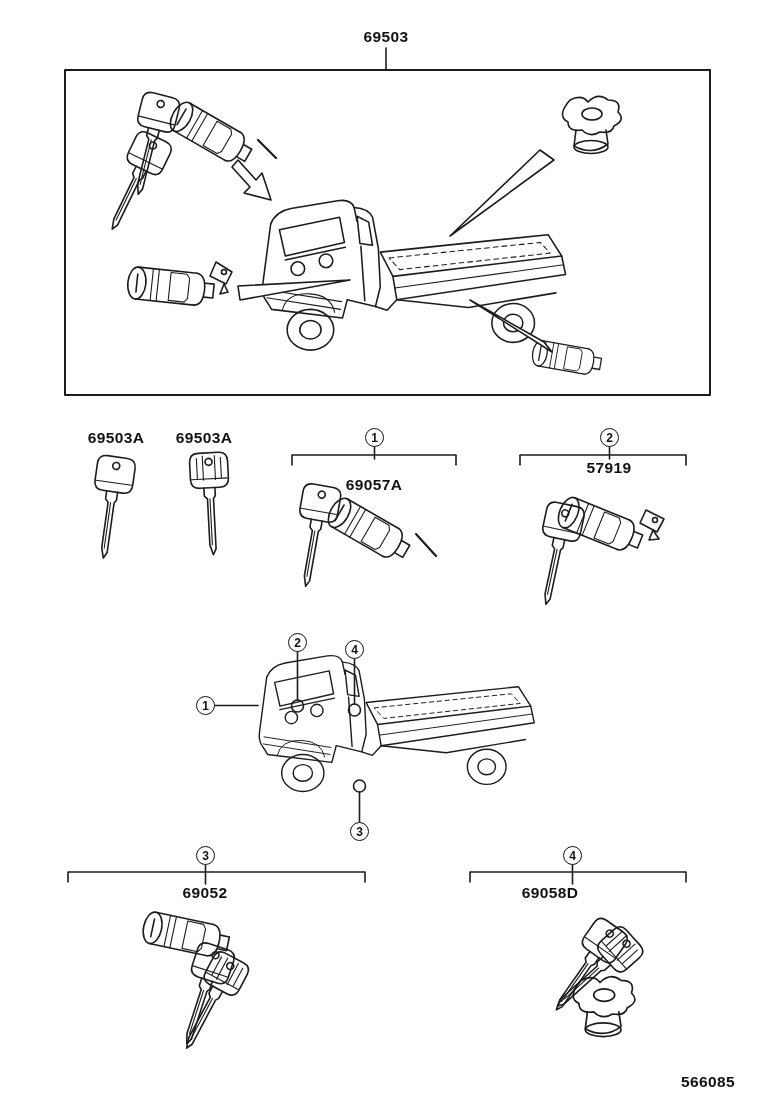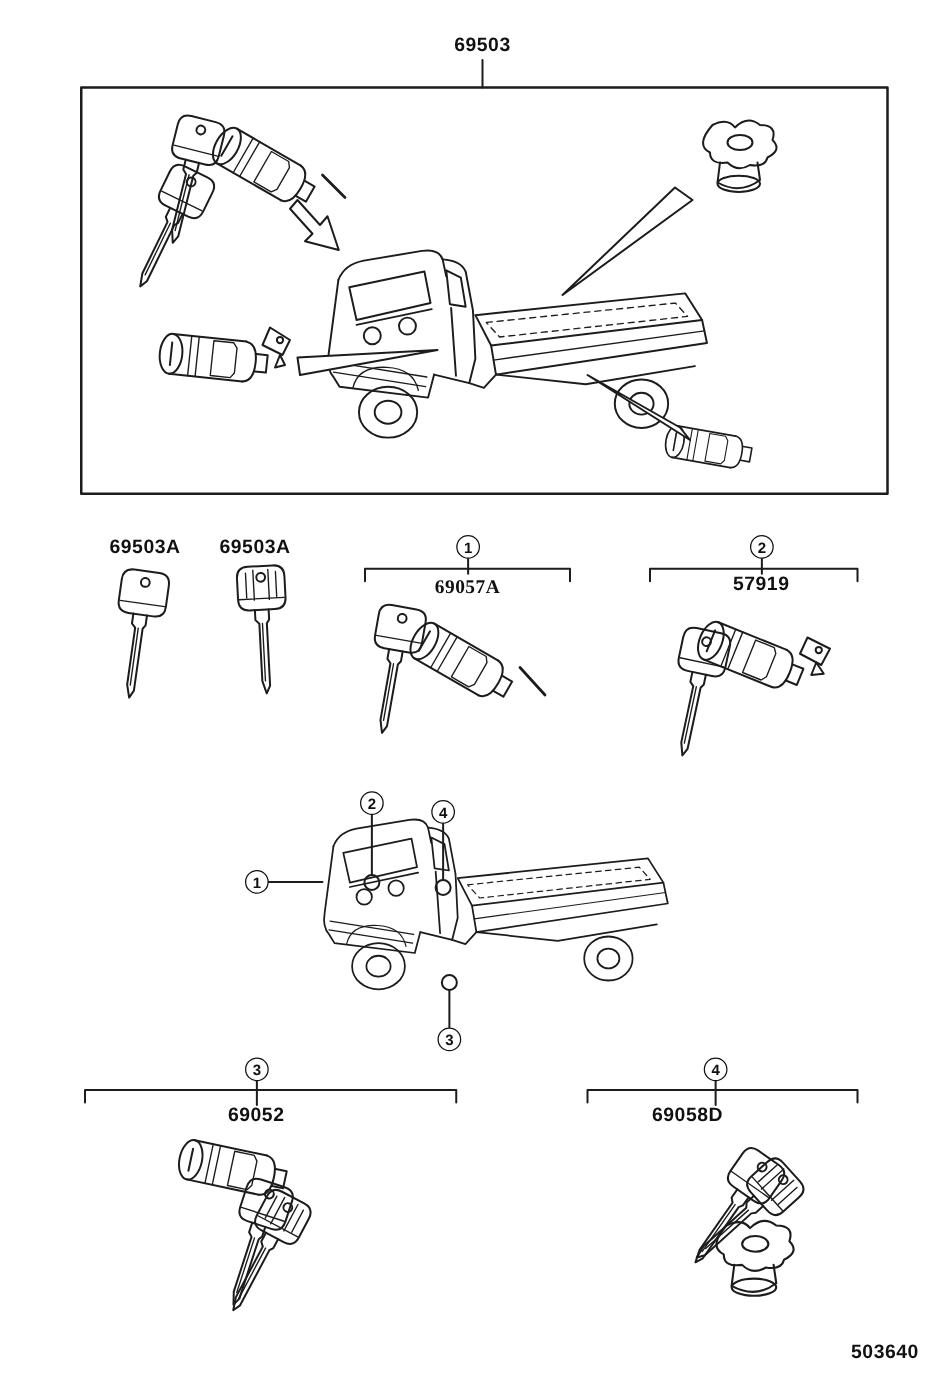--- a/index.html
+++ b/index.html
@@ -157,30 +157,30 @@
       <use href="#g-cap" transform="translate(558,972) scale(1.05)"></use>
     </g>
   </svg>
 
   <div class="plabel" style="left:346px; top:28px; width:80px;">69503</div>
 
   <div class="plabel" style="left:76px; top:429px; width:80px;">69503A</div>
   <div class="plabel" style="left:164px; top:429px; width:80px;">69503A</div>
 
   <span class="callout" style="left:365px; top:428px;">1</span>
-  <div class="plabel" style="left:329px; top:461px; width:90px;font-family:Liberation Serif, serif;">69057A</div>
+  <div class="plabel" style="left:329px; top:476px; width:90px;">69057A</div>
 
   <span class="callout" style="left:600px; top:428px;">2</span>
   <div class="plabel" style="left:564px; top:459px; width:90px;">57919</div>
 
   <span class="callout" style="left:196px; top:696px;">1</span>
   <span class="callout" style="left:288px; top:633px;">2</span>
   <span class="callout" style="left:345px; top:640px;">4</span>
   <span class="callout" style="left:350px; top:822px;">3</span>
 
   <span class="callout" style="left:196px; top:846px;">3</span>
   <div class="plabel" style="left:160px; top:884px; width:90px;">69052</div>
 
   <span class="callout" style="left:563px; top:846px;">4</span>
   <div class="plabel" style="left:505px; top:884px; width:90px;">69058D</div>
 
-  <div class="footer" style="left:645px; top:1073px; width:90px; text-align:right;">503640</div>
+  <div class="footer" style="left:645px; top:1073px; width:90px; text-align:right;">566085</div>
 </div>
 
 </body></html>

